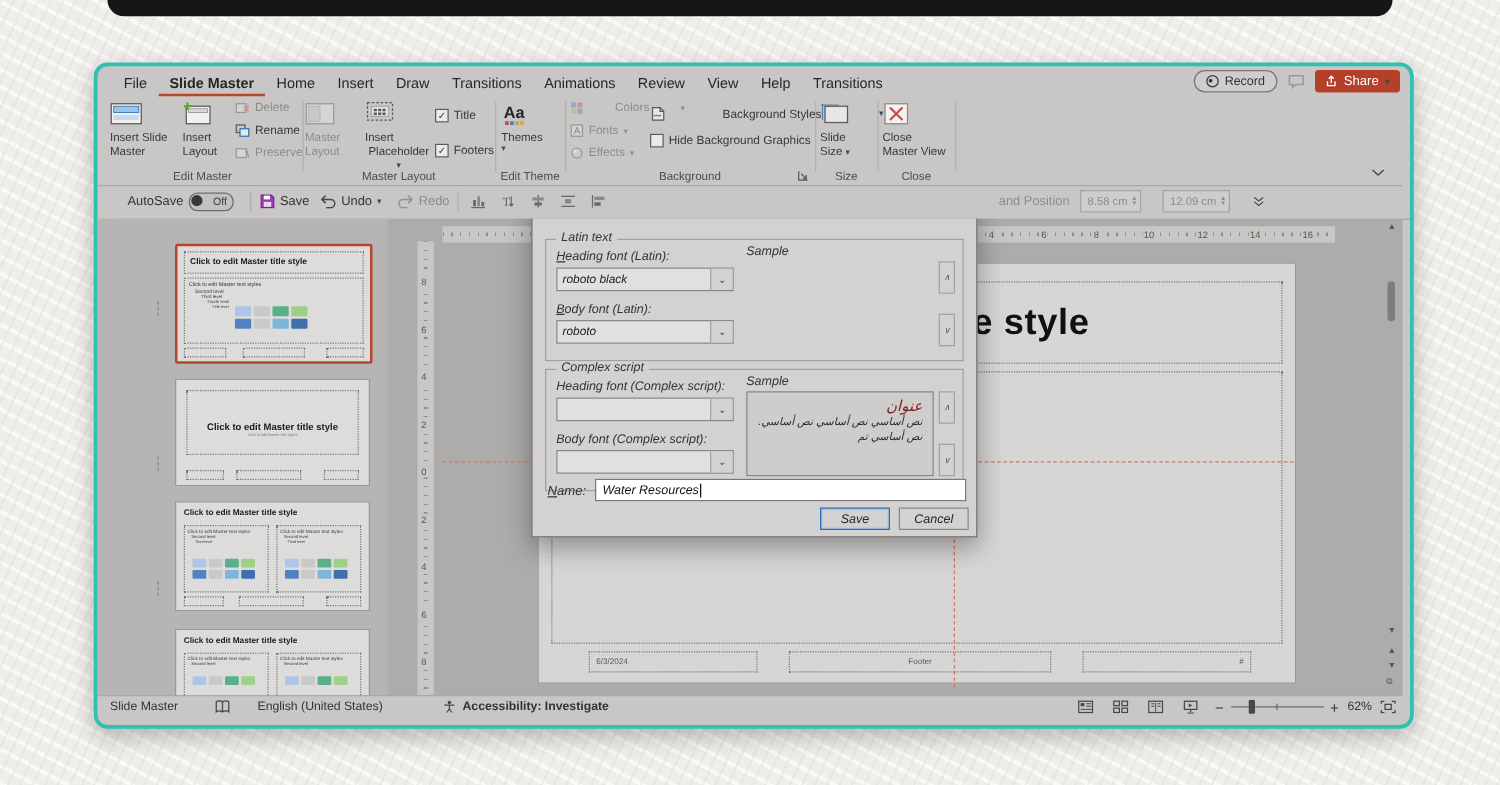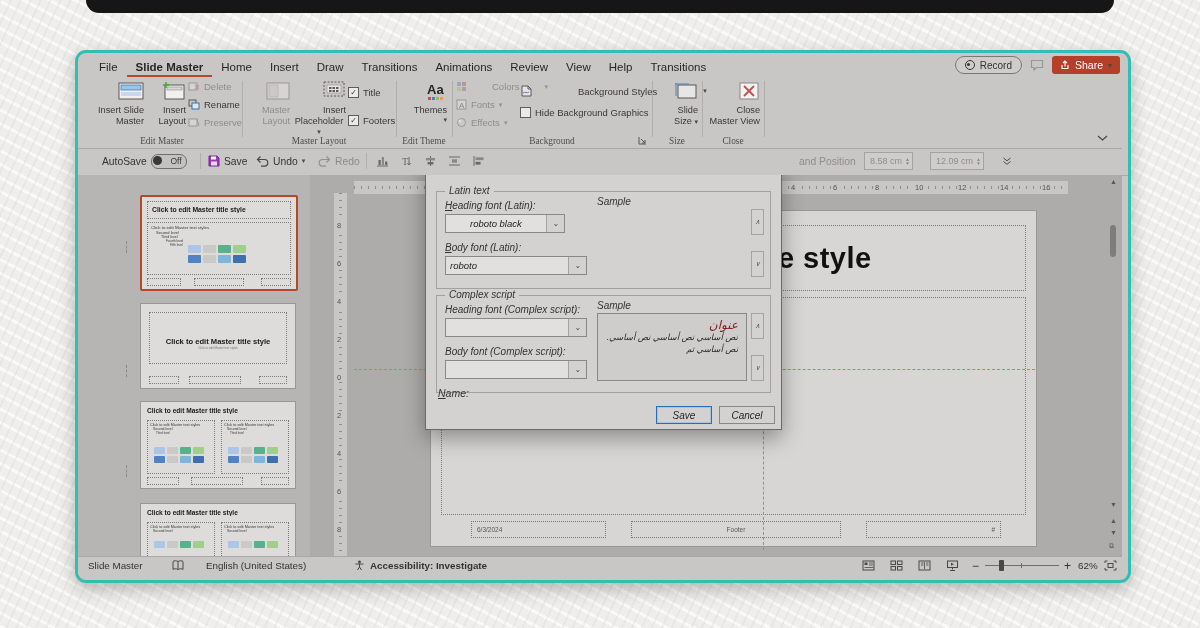--- a/index.html
+++ b/index.html
@@ -30,22 +30,22 @@
   #record-btn{display:flex;align-items:center;gap:5px;border:1px solid #7a7876;border-radius:9px;height:16px;padding:0 9px;background:#cfcdcb;font-size:10px;color:#333;}
   .rec-dot{width:8px;height:8px;border:1.5px solid #3a3836;border-radius:50%;display:inline-block;position:relative;}
   .rec-dot::after{content:"";position:absolute;left:1.5px;top:1.5px;width:3px;height:3px;border-radius:50%;background:#3a3836;}
   #share-btn{display:flex;align-items:center;gap:5px;background:#b5402a;border-radius:3px;height:18px;padding:0 8px;font-size:10.5px;color:#fff;}
   #share-btn .chv{font-size:8px;}
 
   
   #ribbon{left:0;top:24px;width:1044px;height:71px;border-bottom:1px solid #aaa8a6;}
   .rgroup{position:absolute;top:0;height:70px;}
   .gsep{position:absolute;top:4px;height:56px;width:1px;background:#b2b0ae;}
-  .glabel{position:absolute;bottom:1px;left:0;right:0;text-align:center;font-size:9.3px;color:#4f4d4b;font-family:Liberation Serif, serif;}
-  .btn-big{position:absolute;top:2px;display:flex;flex-direction:column;align-items:flex-end;font-size:9.2px;line-height:1.15;color:#3a3836;text-align:center;}
+  .glabel{position:absolute;bottom:1px;left:0;right:0;text-align:center;font-size:9.3px;color:#4f4d4b;}
+  .btn-big{position:absolute;top:2px;display:flex;flex-direction:column;align-items:flex-start;font-size:9.2px;line-height:1.15;color:#3a3836;text-align:center;}
   .btn-big .ico{height:24px;display:flex;align-items:center;margin-bottom:2px;}
   .btn-sm{position:absolute;display:flex;align-items:center;gap:4px;font-size:9.5px;color:#3a3836;white-space:nowrap;}
   .disabled{opacity:.42;}
   .chv{font-size:7px;color:#4a4846;}
   .cbx{width:9px;height:9px;border:1px solid #5f5d5b;background:#eceae8;font-size:8px;line-height:9px;text-align:center;color:#3a3836;display:inline-block;}
 
   
   #qat{left:0;top:95px;width:1044px;height:27px;border-bottom:1px solid #aaa8a6;font-size:10.3px;color:#333;margin-left:16px;}
   .qitem{position:absolute;top:0;height:26px;display:flex;align-items:center;gap:4px;}
   .qsep{position:absolute;top:5px;width:1px;height:16px;background:#b2b0ae;}
@@ -605,21 +605,21 @@
     </div>
 
     <div id="dialog" class="abs">
       <div id="dlg-title">Create New Theme Fonts</div>
       <div class="dlg-x" style="right:32px;">?</div>
       <div class="dlg-x" style="right:8px;">✕</div>
 
       <div class="grp" style="left:10px;top:32px;width:333px;height:96px;">
         <span class="leg">Latin text</span>
         <div class="flabel mn" style="left:8px;top:8px;">Heading font (Latin):</div>
-        <div class="combo" style="left:8px;top:22px;width:120px;padding-left:20px;">
+        <div class="combo" style="left:8px;top:22px;width:142px;">
           <span class="val">roboto black</span>
           <span class="arr">⌄</span>
         </div>
         <div class="flabel mn" style="left:8px;top:50px;">Body font (Latin):</div>
         <div class="combo" style="left:8px;top:64px;width:142px;">
           <span class="val">roboto</span>
           <span class="arr">⌄</span>
         </div>
         <div class="flabel" style="left:160px;top:4px;">Sample</div>
         <div class="sample-scroll" style="left:314px;top:17px;height:68px;">
@@ -645,20 +645,24 @@
           <div style="font-size:12px;color:#7f1d1d;">عنوان</div>
           <div style="font-size:8.5px;color:#2a2a2a;line-height:1.4;">نص أساسي نص أساسي نص أساسي. نص أساسي تم</div>
         </div>
         <div class="sample-scroll" style="left:314px;top:17px;height:68px;">
           <div class="sscr">∧</div>
           <div class="sscr">∨</div>
         </div>
       </div>
 
       <div class="flabel mn" style="left:12px;top:228px;font-size:10.5px;">Name:</div>
+      <div id="name-input" style="left:50px;top:224px;width:297px;height:18px;">
+        <span>Water Resources</span>
+        <span class="caret"></span>
+      </div>
       <div class="dbtn default mn" style="left:230px;top:247px;width:56px;">Save</div>
       <div class="dbtn" style="left:293px;top:247px;width:56px;">Cancel</div>
     </div>
   </div>
 
   <div id="statusbar" class="abs">
     <div class="sitem" style="left:10px;">
       <span>Slide Master</span>
     </div>
     <div class="sitem" style="left:94px;">

